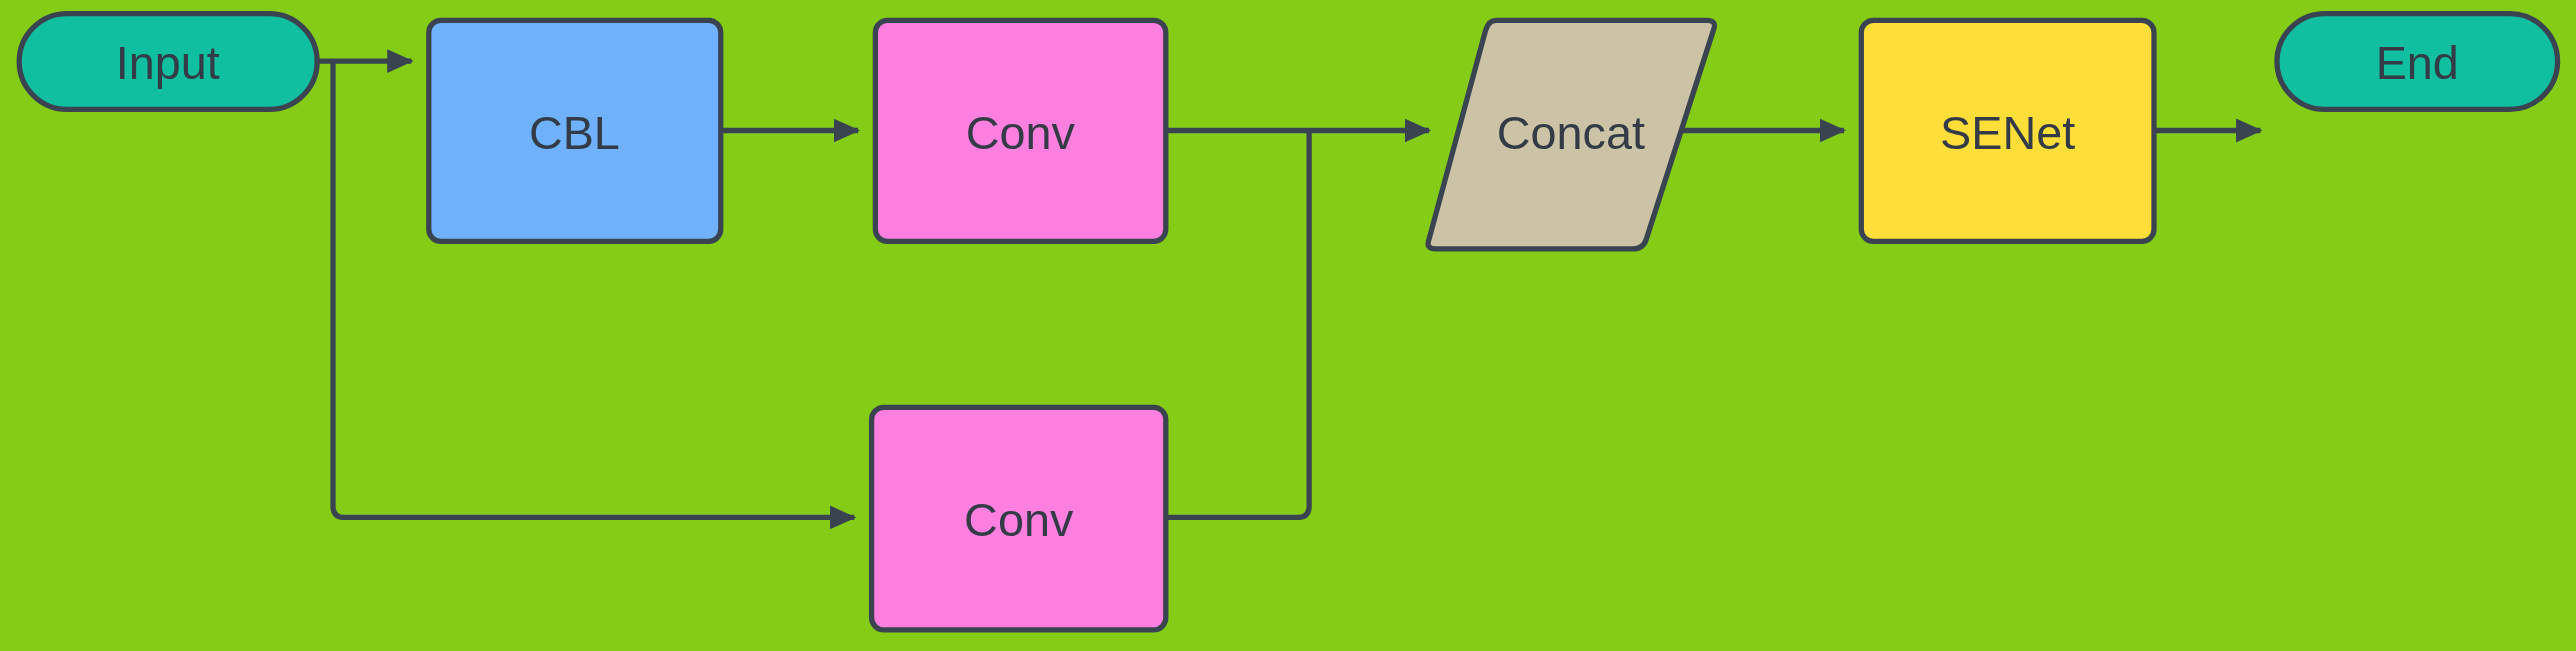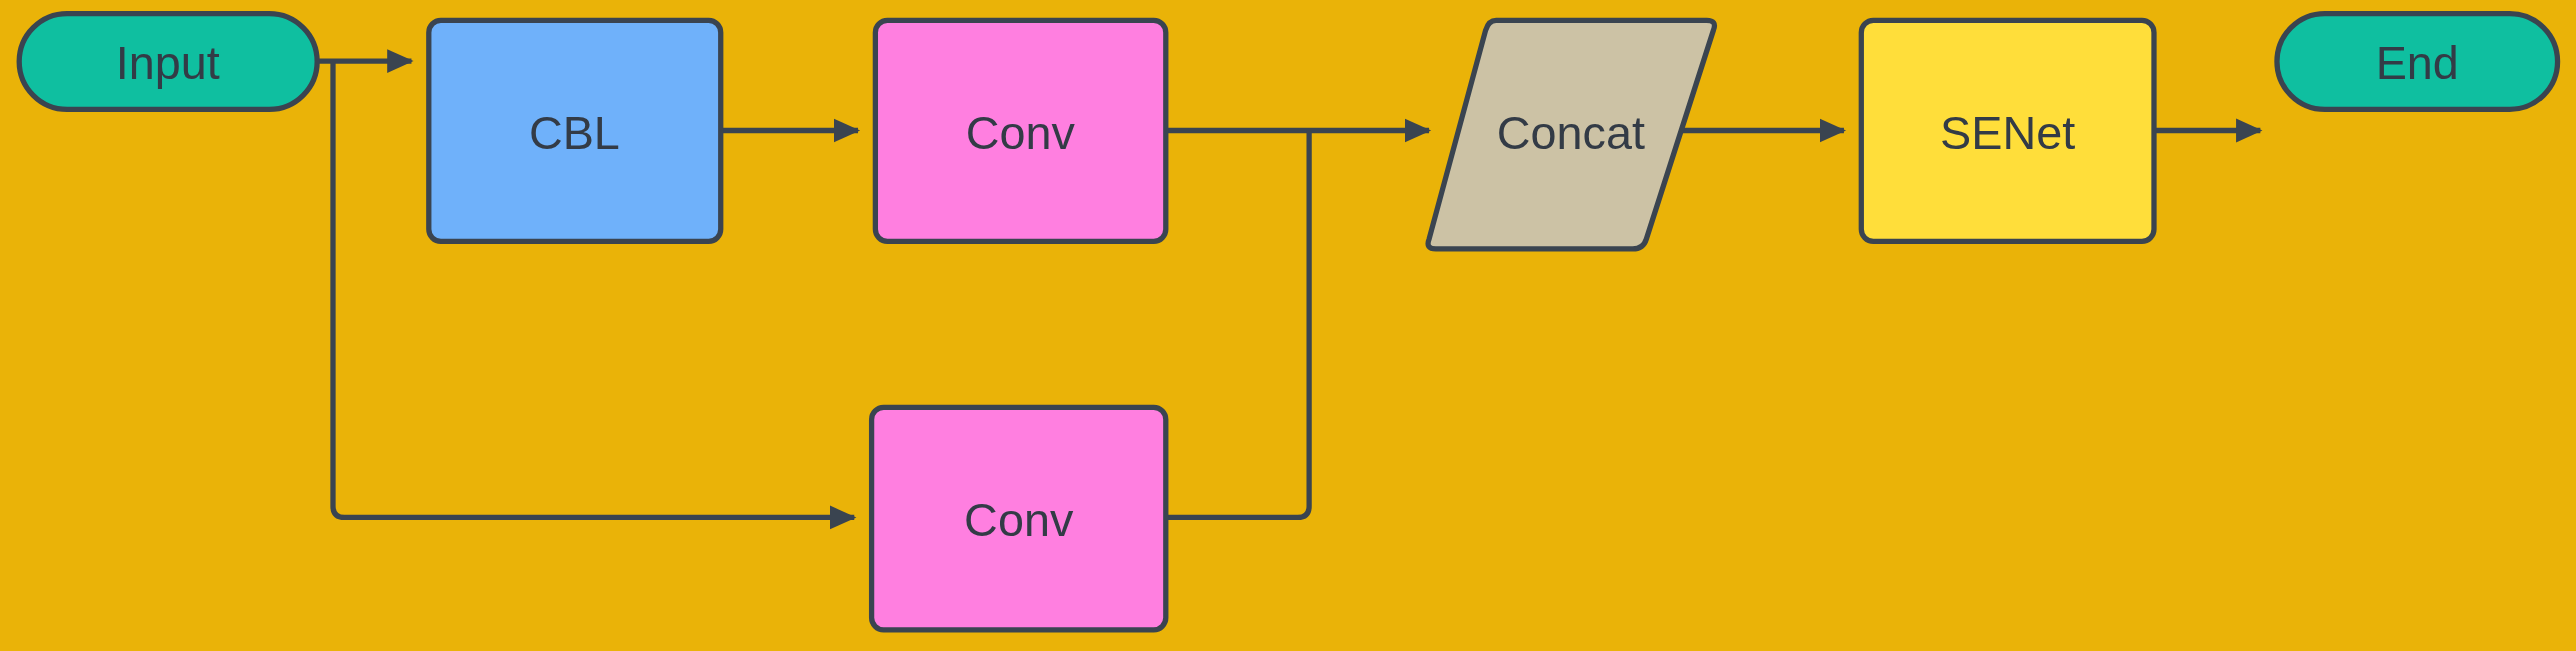--- a/index.html
+++ b/index.html
@@ -8,21 +8,21 @@
     padding: 0;
     background: #ffffff;
   }
   body {
     font-family: "Liberation Sans", sans-serif;
   }
   #diagram-root {
     position: relative;
     width: 2576px;
     height: 651px;
-    background: #eab308;
+    background: #84cc16;
     overflow: hidden;
   }
   #flow-svg {
     position: absolute;
     top: 0;
     left: 0;
     width: 2576px;
     height: 651px;
   }
   .node-shape {

